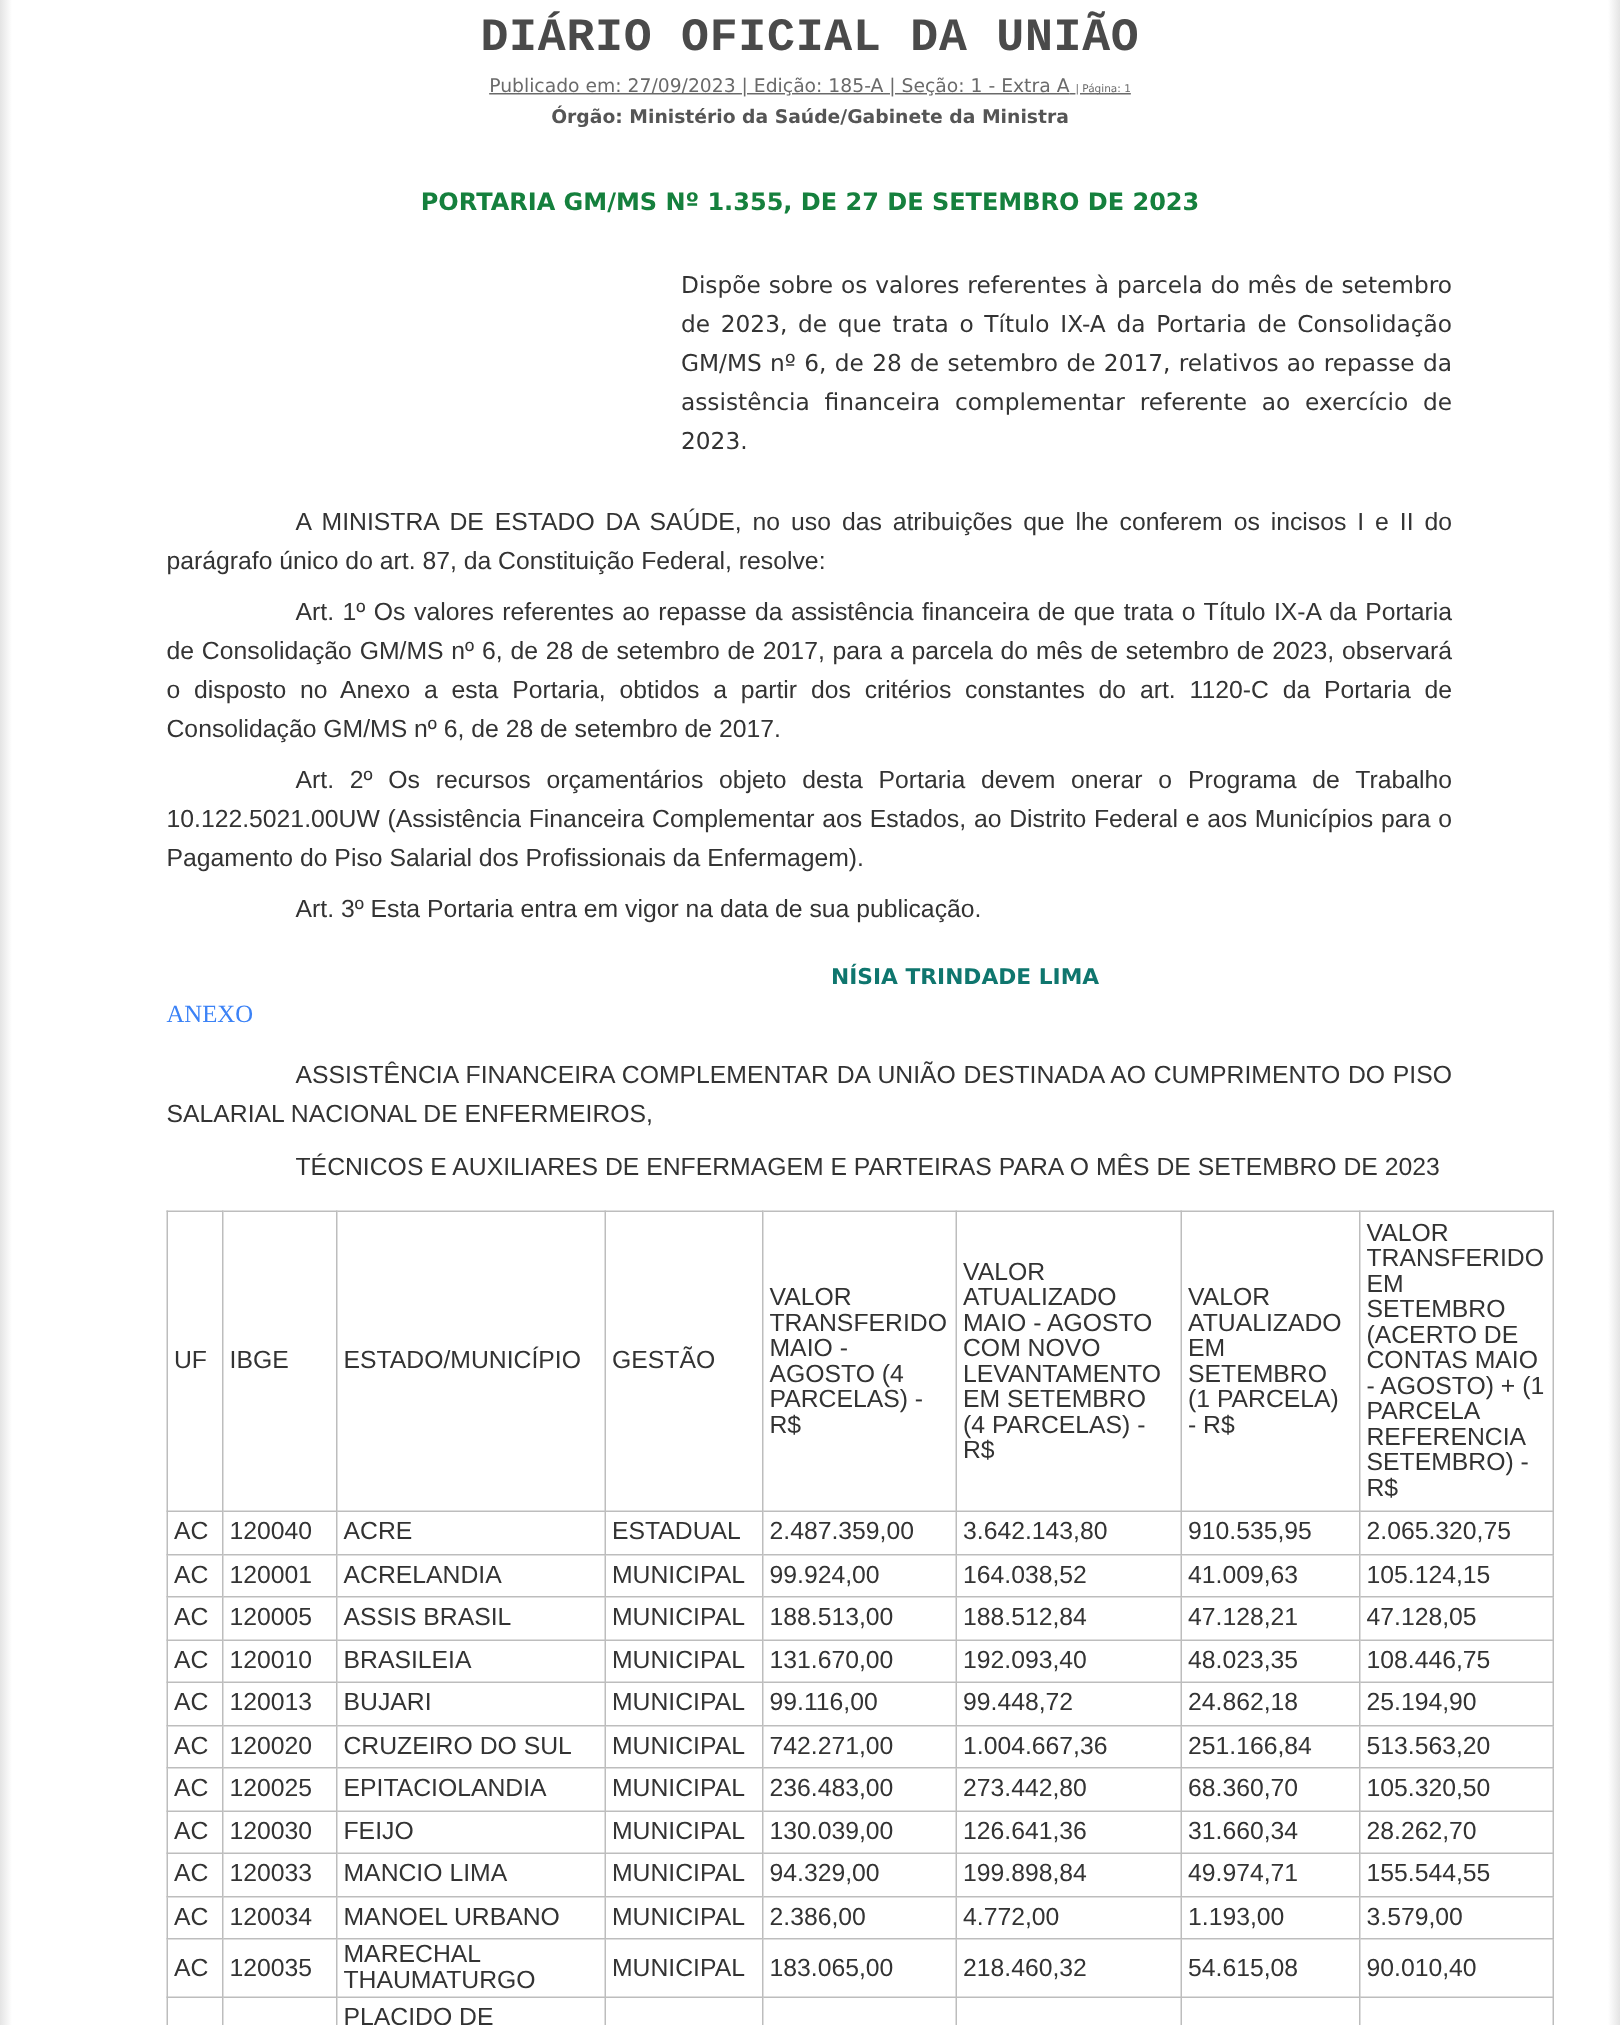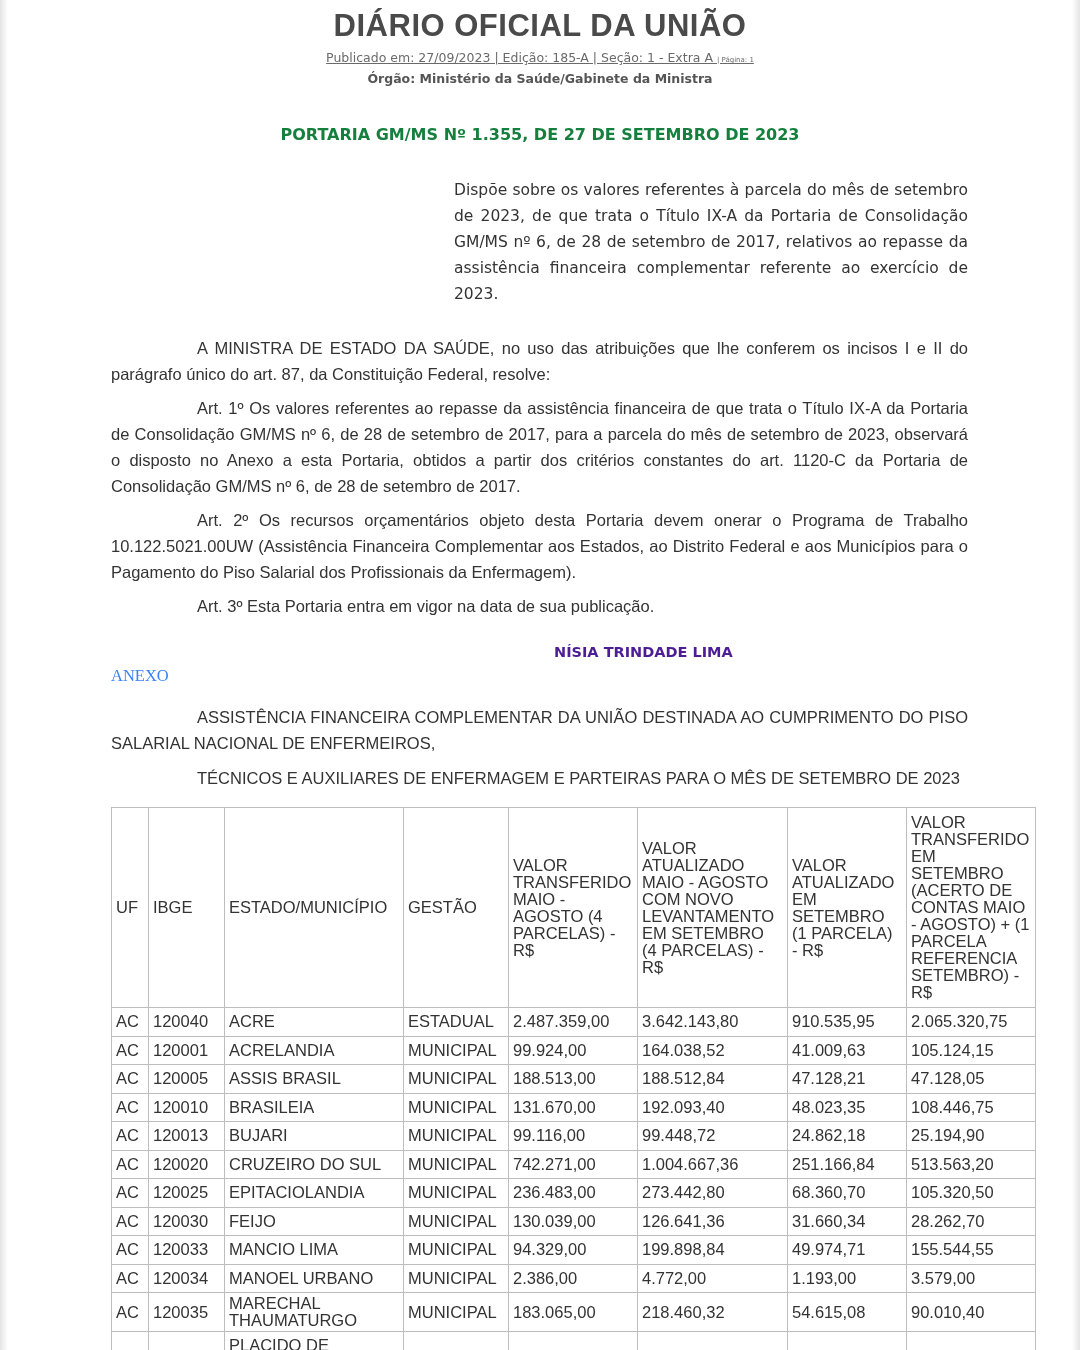--- a/index.html
+++ b/index.html
@@ -8,21 +8,21 @@
     background: #ffffff; color: #2e2e2e;
     font-family: "DejaVu Sans", sans-serif;
     position: relative;
   }
   .left-shadow { position: absolute; left: 0; top: 0; width: 8px; height: 1350px;
     background: linear-gradient(to right, #e4e4e4, #ffffff); }
   .right-shadow { position: absolute; right: 0; top: 0; width: 8px; height: 1350px;
     background: linear-gradient(to left, #e4e4e4, #ffffff); }
   .masthead { position: absolute; top: 8px; left: 0; width: 1080px; text-align: center; }
   .masthead h1 {
-    margin: 0; font-family: Liberation Sans, sans-serif; font-weight: bold;
+    margin: 0; font-family: Liberation Mono, monospace; font-weight: bold;
     font-size: 31px; color: #4a4a4a; letter-spacing: 0.5px;
   }
   .publine { margin-top: 6px; font-size: 12.5px; color: #6a6a6a; text-decoration: underline; }
   .publine .pg { font-size: 7px; }
   .orgao { margin-top: 6px; font-size: 12.5px; color: #555; font-weight: bold; }
   .portaria-title {
     position: absolute; top: 125px; left: 0; width: 1080px; text-align: center;
     font-weight: bold; font-size: 16px; color: #15803d;
   }
   .ementa {
@@ -35,21 +35,21 @@
     font-size: 16.5px; line-height: 26px; text-align: justify; color: #333;
     margin: 0;
   }
   .indent { text-indent: 86px; }
   .p1 { top: 335px; }
   .p2 { top: 395px; }
   .p3 { top: 507px; }
   .p4 { top: 593px; }
   .signature {
     position: absolute; top: 644px; left: 554px;
-    font-weight: bold; font-size: 14.5px; color: #4c1d95;
+    font-weight: bold; font-size: 14.5px; color: #0f766e;
   }
   .anexo-label {
     position: absolute; top: 666px; left: 111px;
     font-family: Liberation Serif, serif; font-size: 16.5px; color: #3b82f6;
   }
   .anexo-title { top: 704px; }
   .anexo-sub { top: 765px; }
   table.annex {
     position: absolute; top: 807px; left: 111px;
     border-collapse: collapse;

